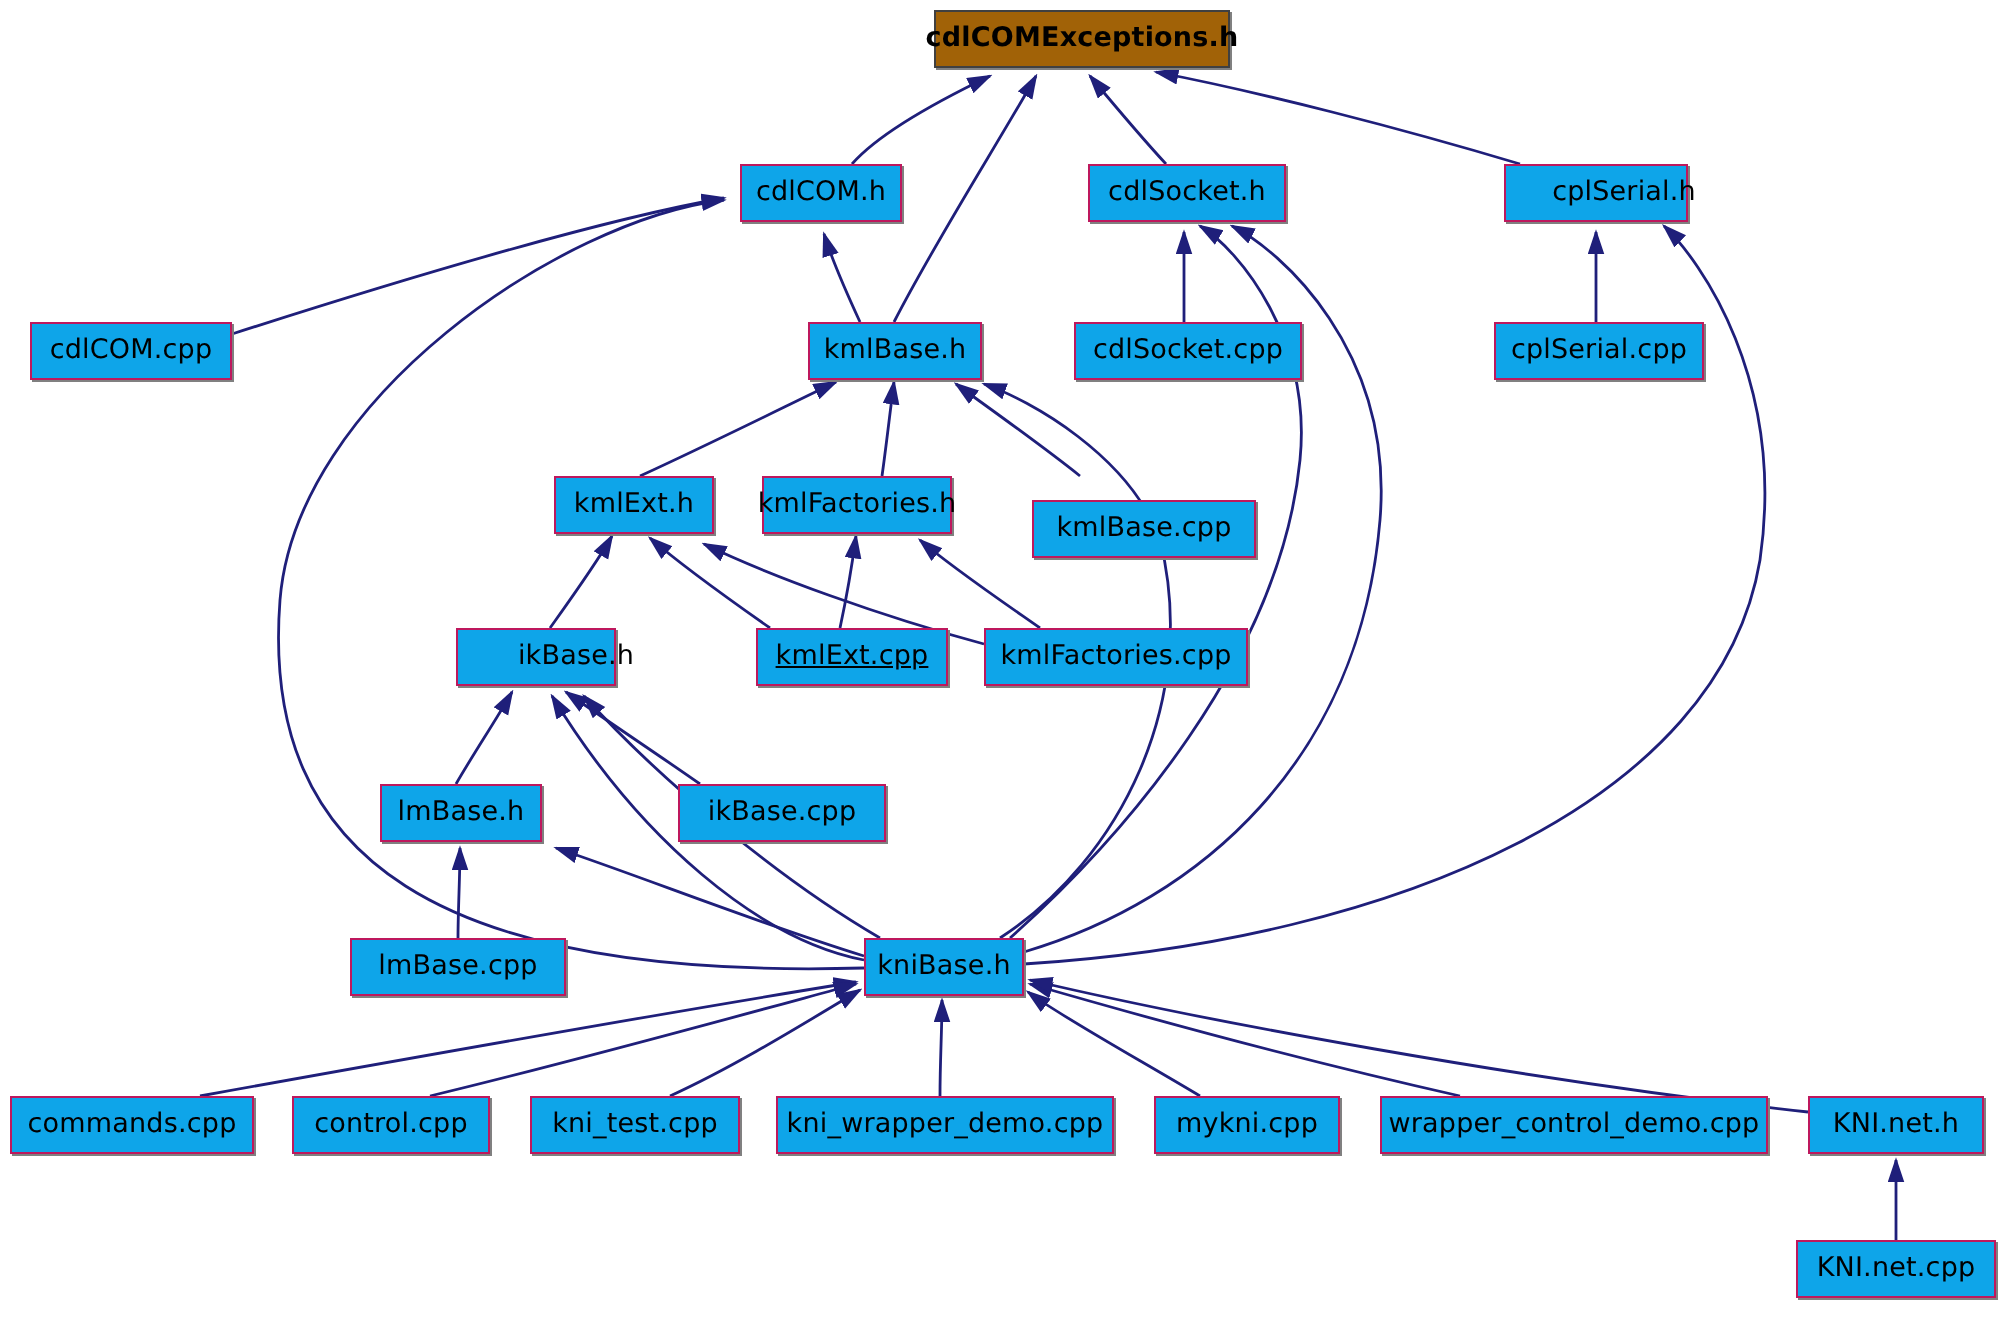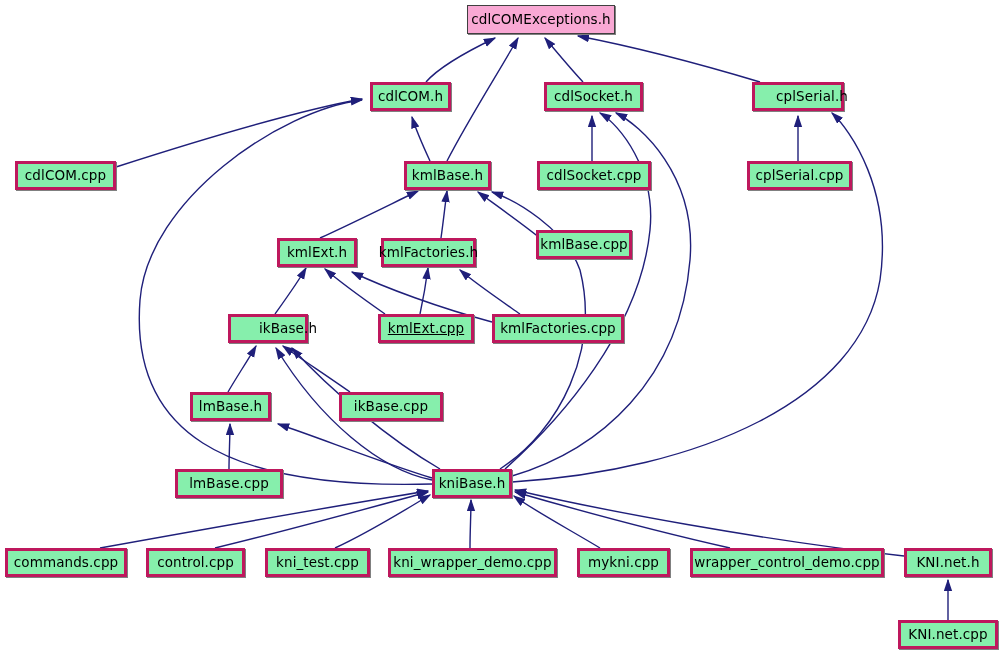--- a/index.html
+++ b/index.html
@@ -21,36 +21,37 @@
     position: absolute;
     left: 0;
     top: 0;
     width: 1001px;
     height: 659px;
     pointer-events: none;
   }
   .node {
     position: absolute;
     box-sizing: border-box;
-    border: 3px solid #be185d;
-    background: #86efac;
+    border: 1px solid #be185d;
+    background: #0ea5e9;
     color: #000000;
     font-family: "DejaVu Sans", sans-serif;
     font-size: 13.5px;
     line-height: 1;
     display: flex;
     align-items: center;
     justify-content: center;
     white-space: nowrap;
     box-shadow: 1px 1px 0 0 #808080;
     letter-spacing: 0.1px;
   }
   .node.root {
-    background: #f9a8d4;
+    background: #a16207;
     border: 1px solid #404040;
+    font-weight: bold;
   }
 </style>
 </head>
 <body>
 
 <div id="graph-root">
   <svg id="edge-layer" viewBox="0 0 1001 659" width="1001" height="659" xmlns="http://www.w3.org/2000/svg">
     <defs>
       <marker id="arrowhead" markerWidth="9" markerHeight="9" refX="8" refY="3" orient="auto" markerUnits="strokeWidth">
         <path d="M0,0 L9,3 L0,6 z" fill="#1f1f7a"></path>
@@ -118,21 +119,21 @@
       </div>
       <div class="node" style="left: 747px; top: 161px; width: 105px; height: 29px;">
         <span>cplSerial.cpp</span>
       </div>
       <div class="node" style="left: 277px; top: 238px; width: 80px; height: 29px;">
         <span>kmlExt.h</span>
       </div>
       <div class="node" style="left: 381px; top: 238px; width: 95px; height: 29px;">
         <span>kmlFactories.h</span>
       </div>
-      <div class="node" style="left: 516px; top: 230px; width: 96px; height: 29px; margin-left: 20px;">
+      <div class="node" style="left: 516px; top: 250px; width: 112px; height: 29px;">
         <span>kmlBase.cpp</span>
       </div>
       <div class="node" style="left: 228px; top: 314px; width: 80px; height: 29px; padding-left: 40px;">
         <span>ikBase.h</span>
       </div>
       <div class="node" style="left: 378px; top: 314px; width: 96px; height: 29px; text-decoration: underline;">
         <span>kmlExt.cpp</span>
       </div>
       <div class="node" style="left: 492px; top: 314px; width: 132px; height: 29px;">
         <span>kmlFactories.cpp</span>

